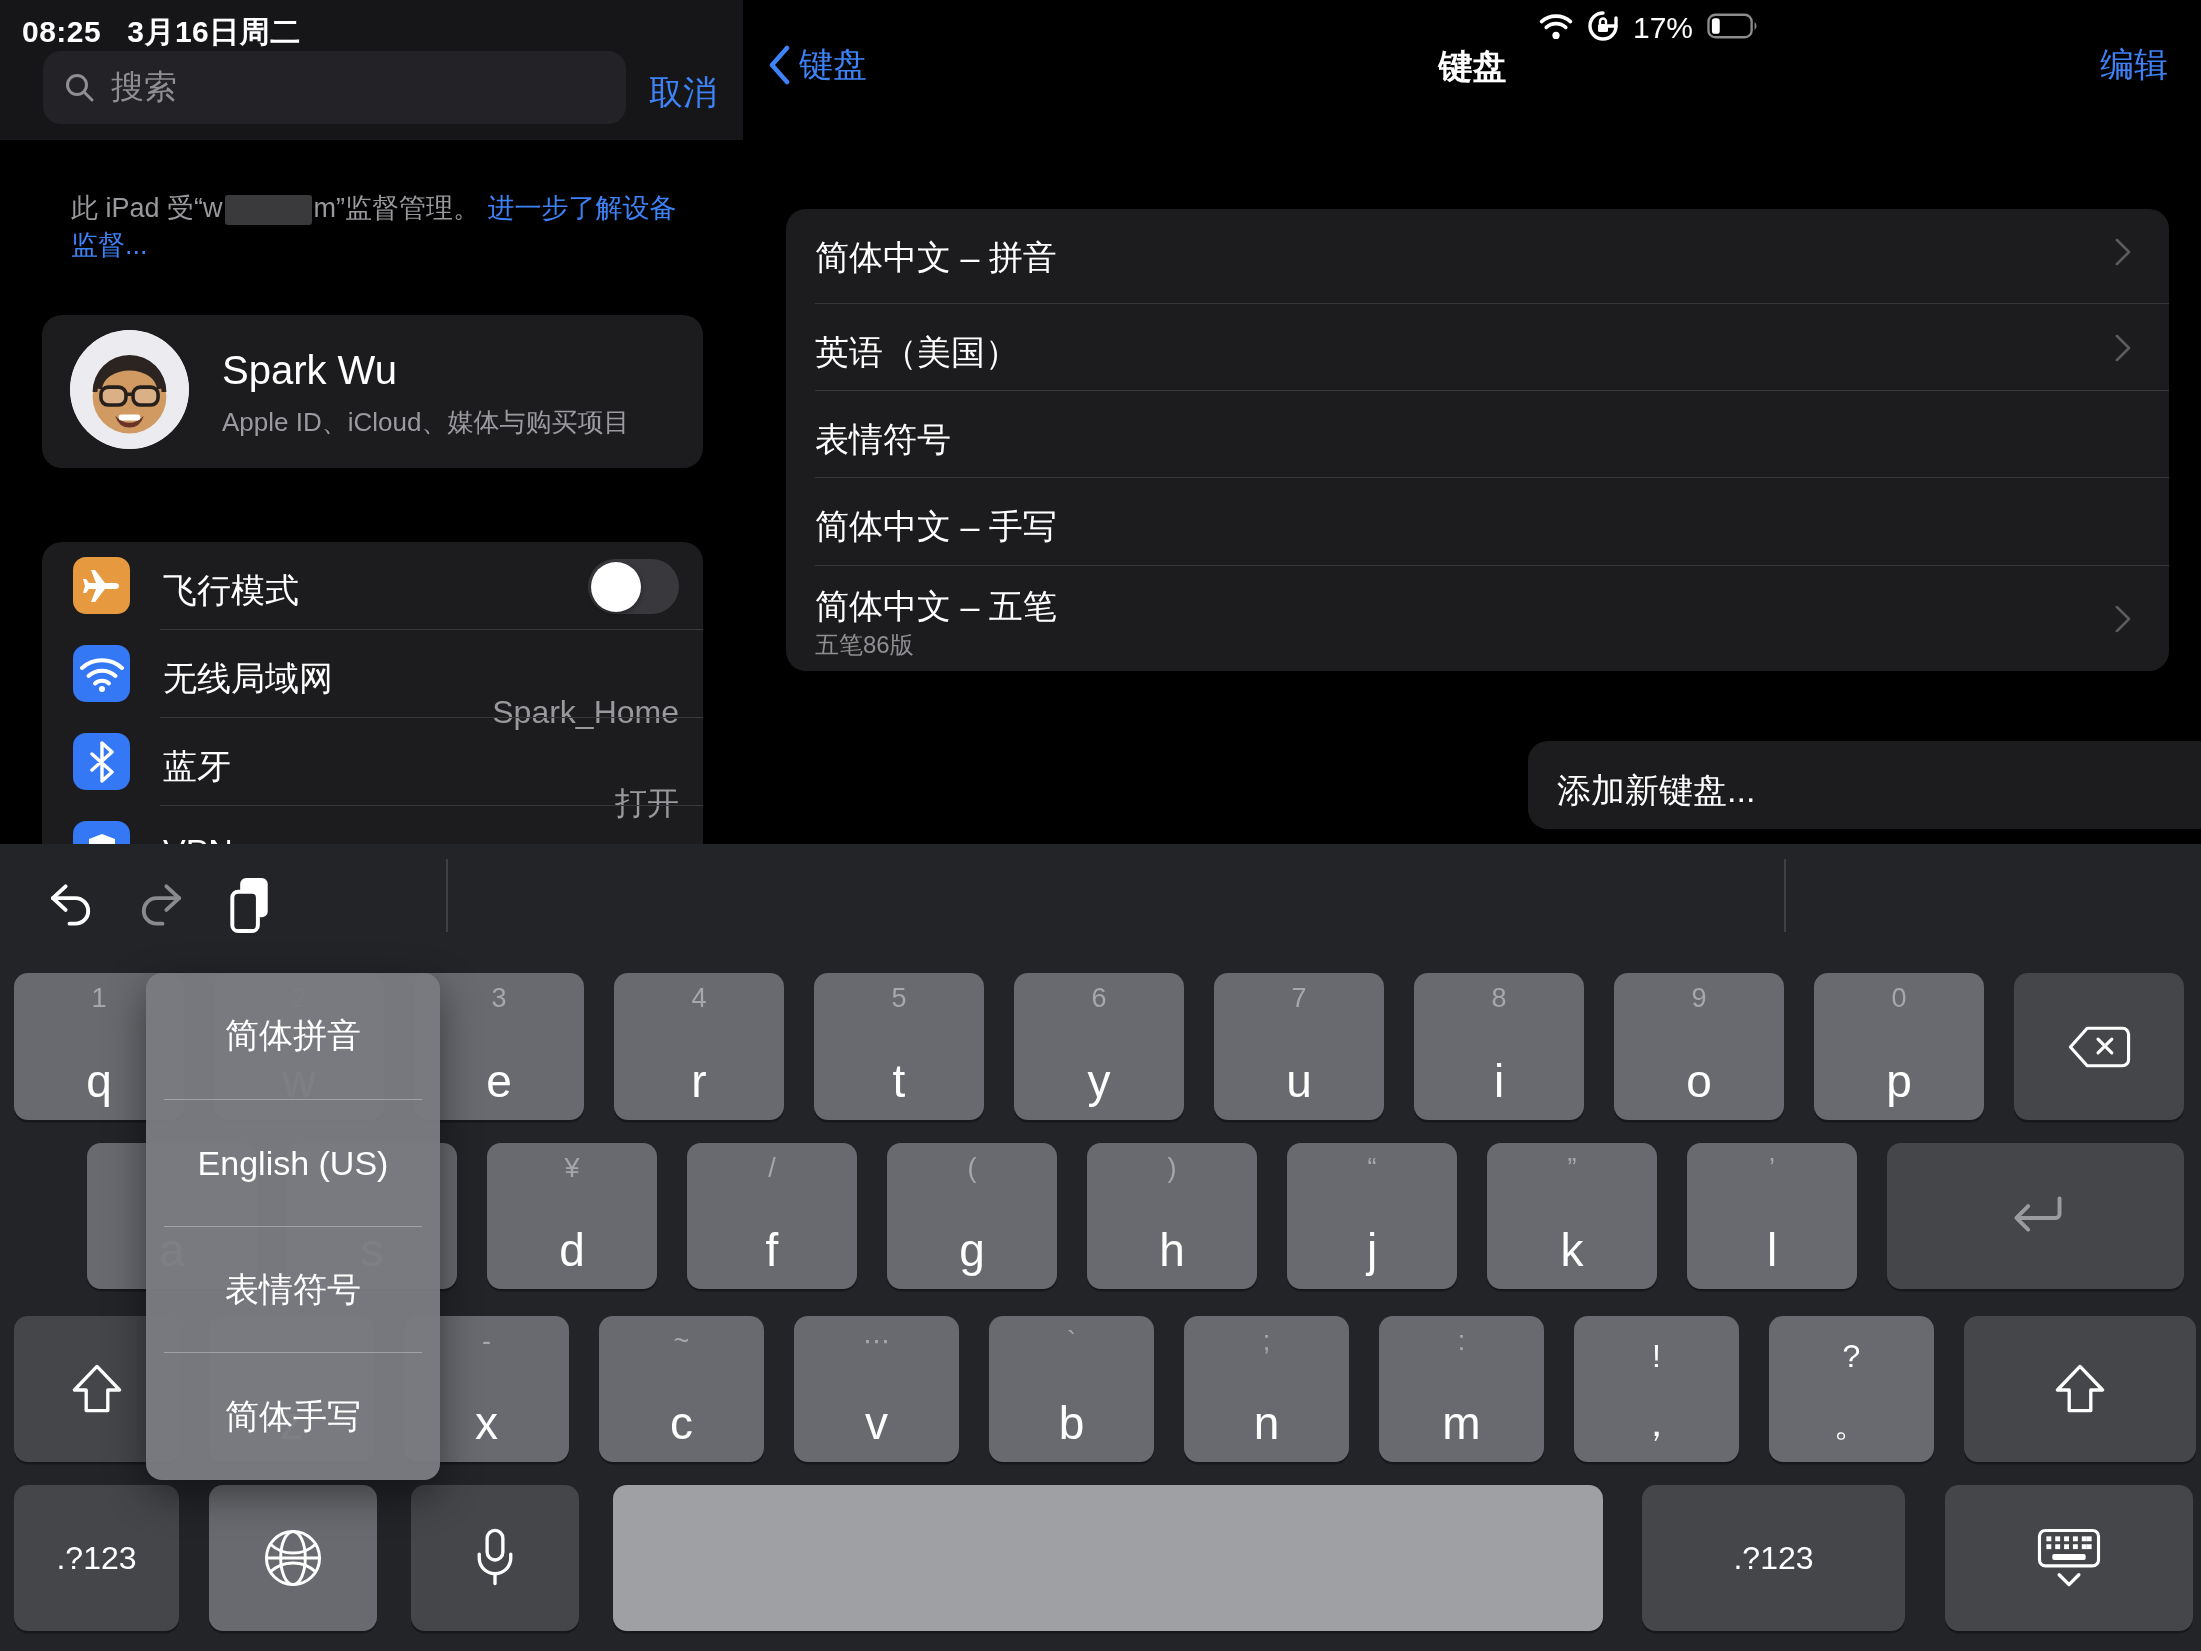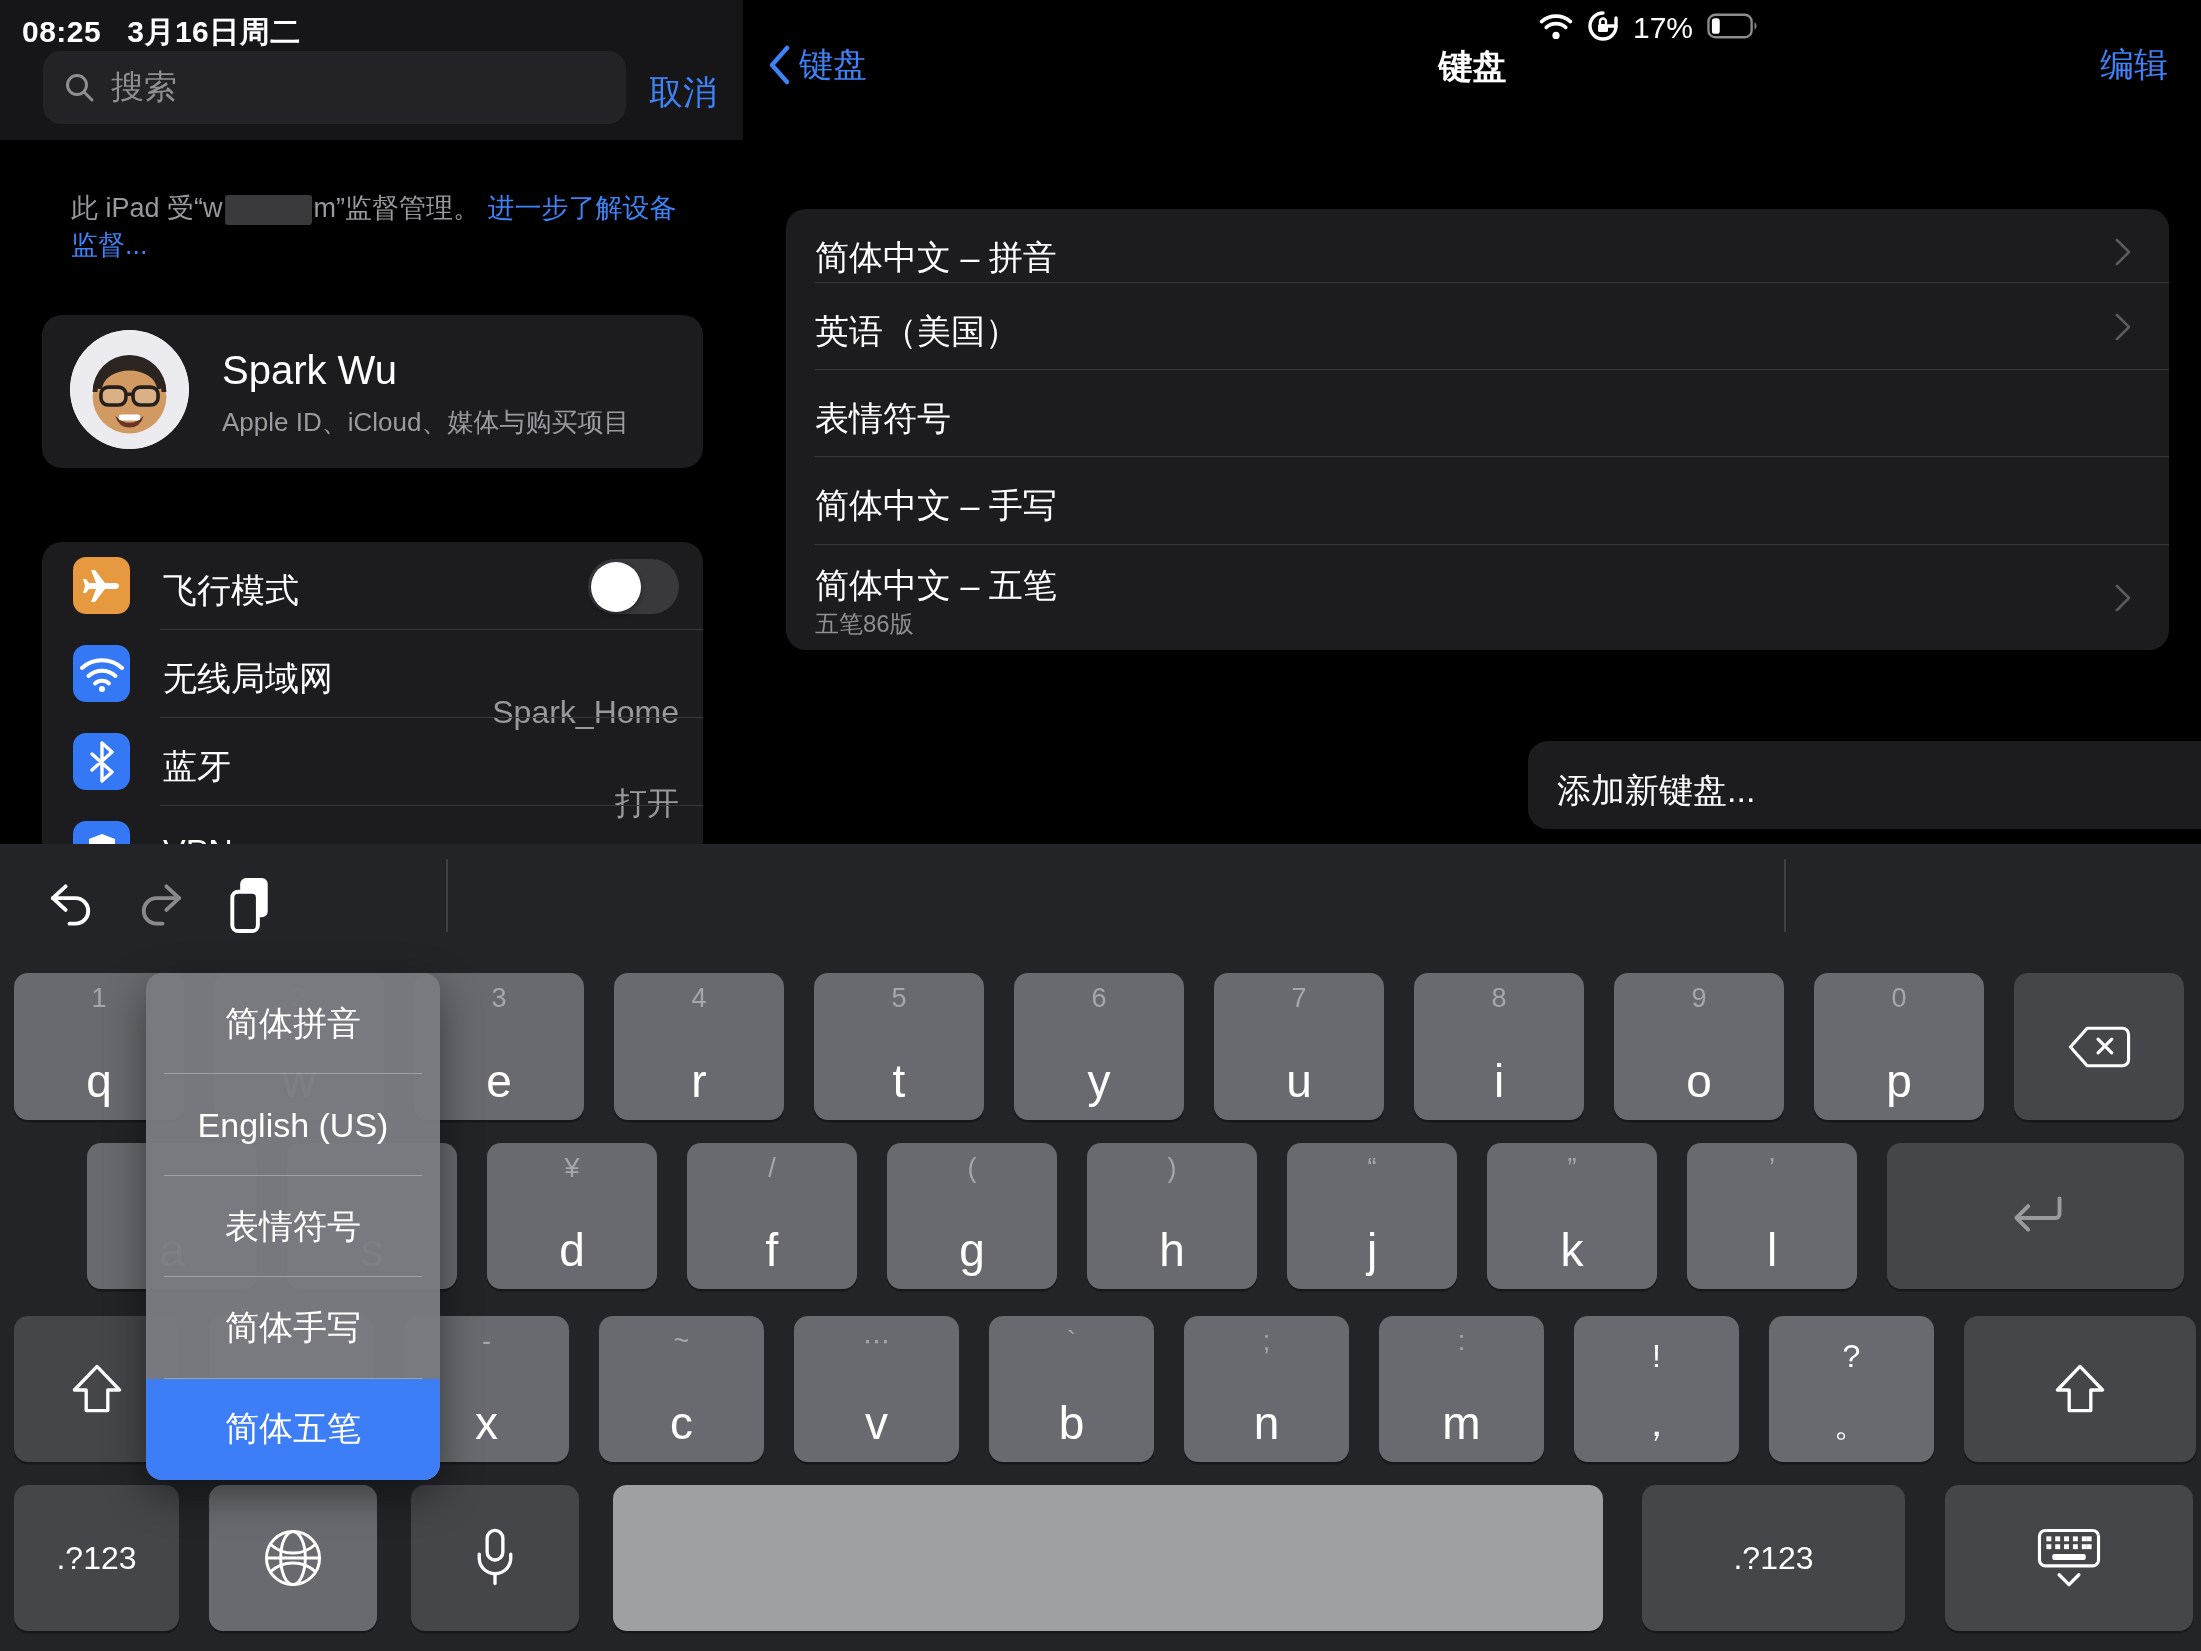--- a/index.html
+++ b/index.html
@@ -172,21 +172,21 @@
   <div id="nav-back" class="abs">
     <svg width="24" height="40" viewBox="0 0 24 40">
         <path d="M20 3 L5 20 L20 37" fill="none" stroke="#3e82f7" stroke-width="4.5" stroke-linecap="round" stroke-linejoin="round"></path>
       </svg>
     <span>键盘</span>
   </div>
   <div id="nav-title" class="abs">键盘</div>
   <button id="edit-btn" class="abs">编辑</button>
 
   <div id="kb-list" class="abs card">
-      <div class="kb-row" style="height: 74px;">
+      <div class="kb-row" style="height: 95px;">
         <div class="kb-label" style="top:26px">简体中文 – 拼音</div>
         <span class="chev" style="top:33px"></span>
         <div class="sep"></div>
       </div>
       <div class="kb-row" style="height: 87px;">
         <div class="kb-label" style="top:26px">英语（美国）</div>
         <span class="chev" style="top:34px"></span>
         <div class="sep"></div>
       </div>
       <div class="kb-row" style="height: 87px;">
@@ -421,21 +421,20 @@
         </span>
       </button>
     </div>
 </div>
 
 <div id="popup" class="abs">
     <div class="pop-item">简体拼音</div>
     <div class="pop-item">English (US)</div>
     <div class="pop-item">表情符号</div>
     <div class="pop-item">简体手写</div>
-    <div class="pop-item sel" style="background: rgb(61, 126, 247);">简体五笔</div>
   </div>
 
 <div id="statusbar" class="abs">
     <div id="status-left" class="abs"><span>08:25</span><span>3月16日周二</span></div>
     <div id="status-right" class="abs">
       <span><svg width="34" height="26" viewBox="0 0 44 36">
           <path d="M2 12 a30 30 0 0 1 40 0" fill="none" stroke="#fff" stroke-width="5" stroke-linecap="round"></path>
           <path d="M8.5 20 a20 20 0 0 1 27 0" fill="none" stroke="#fff" stroke-width="5" stroke-linecap="round"></path>
           <circle cx="22" cy="31" r="5" fill="#fff"></circle>
         </svg></span>

